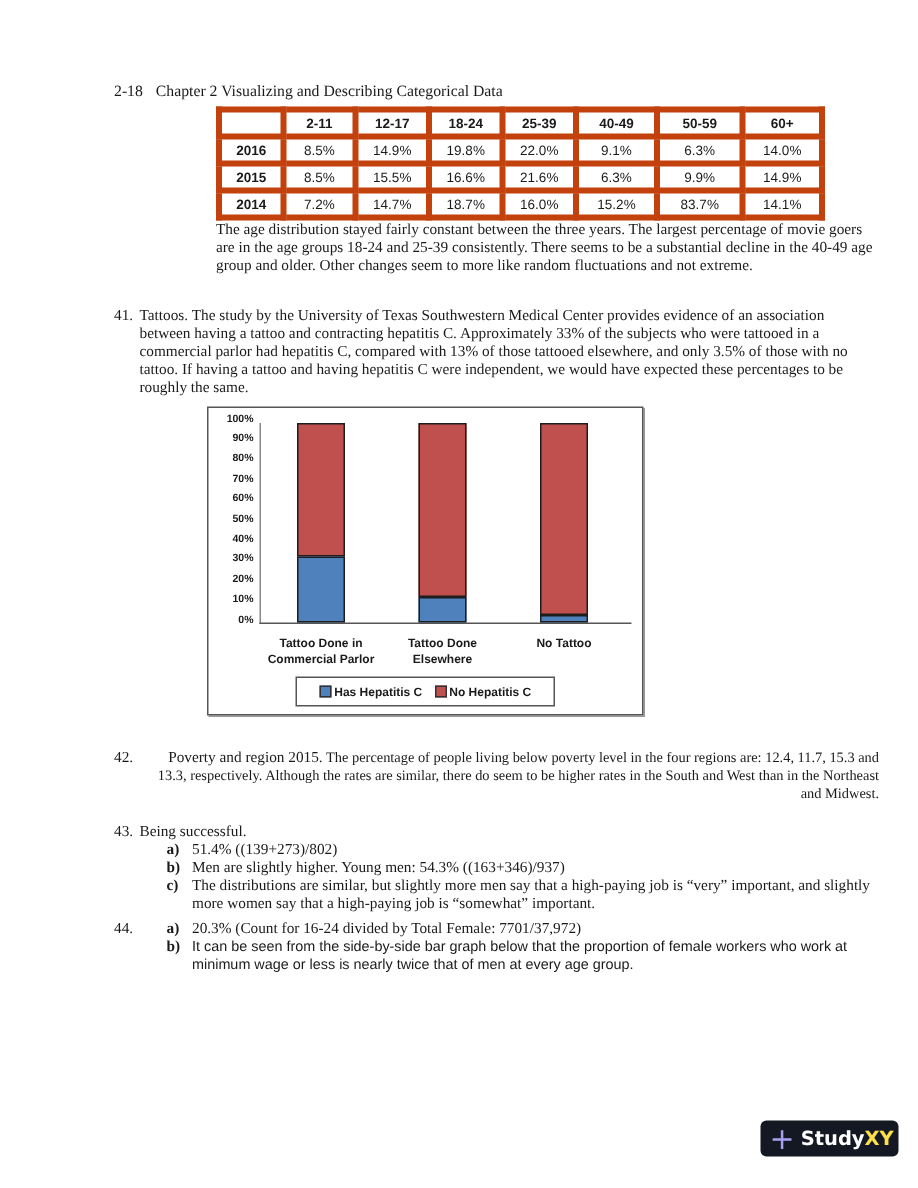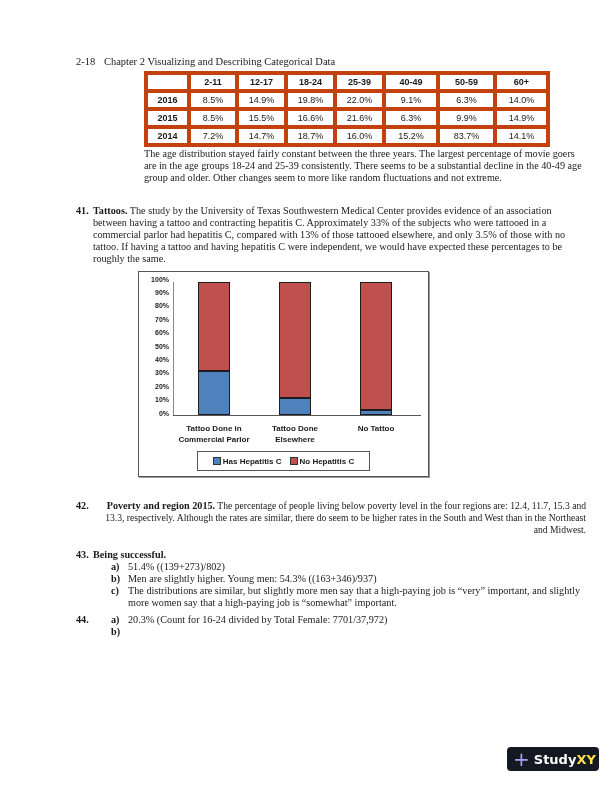--- a/index.html
+++ b/index.html
@@ -12,22 +12,22 @@
   table.ages { position:absolute; left:144px; top:71px; border-collapse:collapse;
                font-family:"Liberation Sans", sans-serif; font-size:9px; }
   table.ages td, table.ages th { border:4px solid #c2410c; height:14px; padding:0;
                text-align:center; font-weight:normal; }
   table.ages th { font-weight:bold; }
   table.ages td.yr { font-weight:bold; }
 
   .para { font-size:10.2px; line-height:12px; }
   .p-ages { left:144px; top:148px; width:440px; }
   .q { font-size:10.2px; line-height:12px; }
-  .q .num { position:absolute; left:0; font-weight:bold; }
-  .q b { font-weight:bold; }
+  .q .num { position:absolute; left:0; font-weight:normal; }
+  .q b { font-weight:normal; }
   .q41 { left:76px; top:205px; width:510px; }
   .q41 .body { margin-left:17px; }
 
   .chart { left:138px; top:271px; width:289px; height:204px; border:1px solid #555;
            box-shadow:1px 1px 0 #999; background:#fff; }
   .ytick { position:absolute; right:259px; font-family:"Liberation Sans", sans-serif;
            font-size:7px; font-weight:bold; text-align:right; width:30px; }
   .yaxis { position:absolute; left:34px; top:10px; width:1px; height:134px; background:#888; }
   .xaxis { position:absolute; left:34px; top:143px; width:248px; height:1px; background:#555; }
   .bar { position:absolute; width:32px; top:10px; height:133px; }
@@ -169,19 +169,19 @@
   <span class="num">43.</span>
   <div style="margin-left:17px"><b>Being successful.</b></div>
   <div class="sub"><span class="lt">a)</span><span>51.4% ((139+273)/802)</span></div>
   <div class="sub"><span class="lt">b)</span><span>Men are slightly higher. Young men: 54.3% ((163+346)/937)</span></div>
   <div class="sub"><span class="lt">c)</span><span>The distributions are similar, but slightly more men say that a high-paying job is “very” important, and slightly more women say that a high-paying job is “somewhat” important.</span></div>
 </div>
 
 <div class="abs q q44">
   <span class="num">44.</span>
   <div class="sub"><span class="lt">a)</span><span>20.3% (Count for 16-24 divided by Total Female: 7701/37,972)</span></div>
-  <div class="sub"><span class="lt">b)</span></div>
+  <div class="sub"><span class="lt">b)</span><span style="font-family:'Liberation Sans',sans-serif;font-size:9.6px">It can be seen from the side-by-side bar graph below that the proportion of female workers who work at minimum wage or less is nearly twice that of men at every age group.</span></div>
 </div>
 
 <div class="abs badge">
   <span class="plus">+</span>
   <span><span>Study</span><span class="xy">XY</span></span>
 </div>
 
 </body></html>

